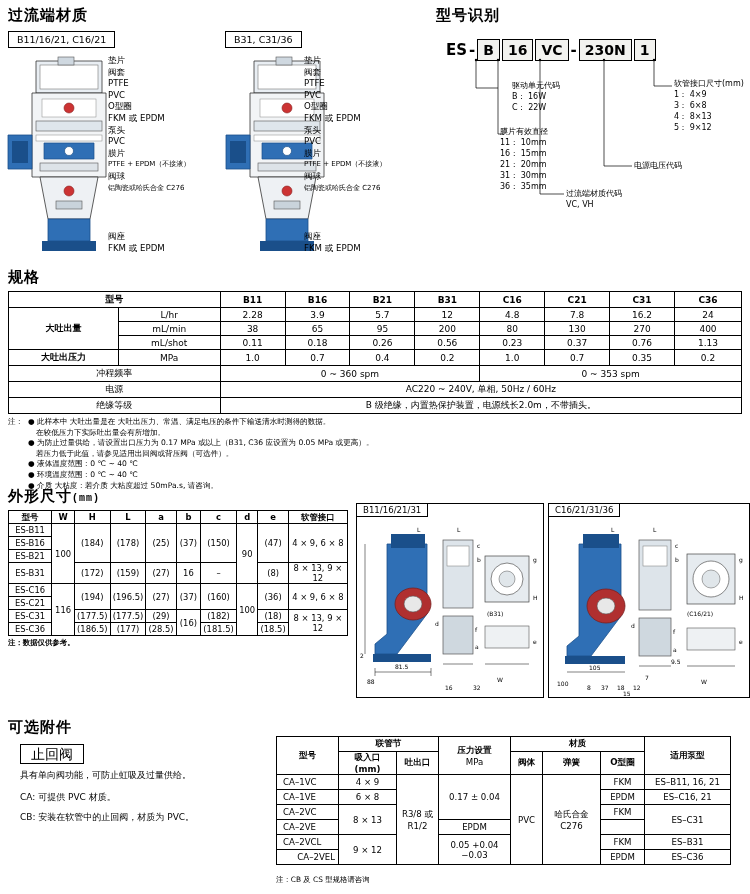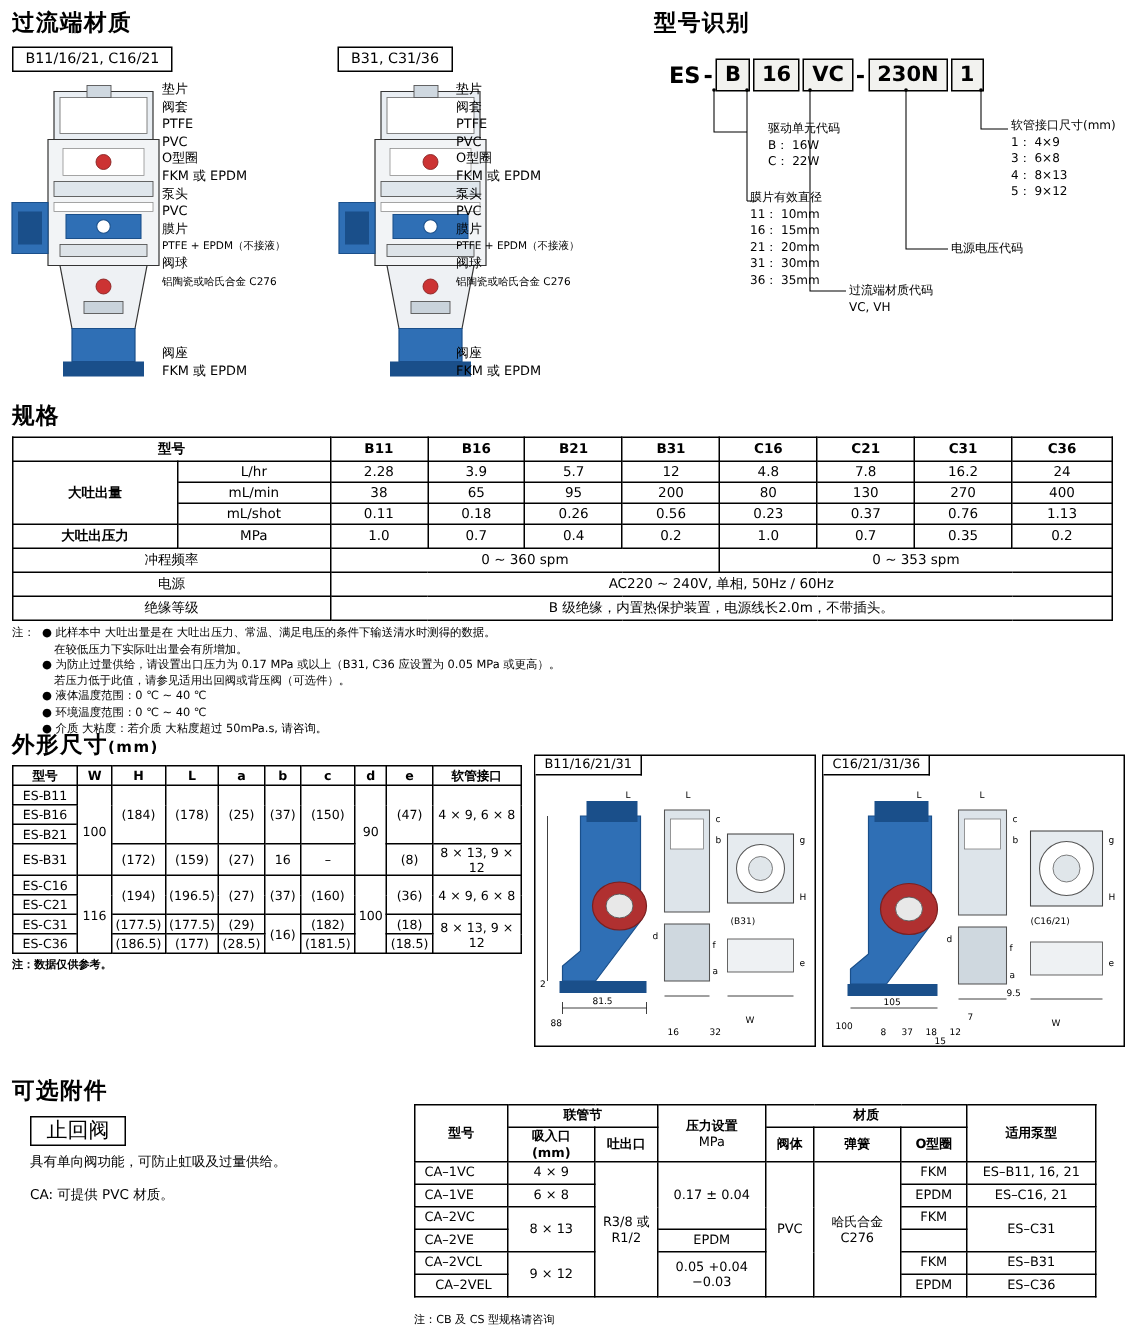--- a/index.html
+++ b/index.html
@@ -16,21 +16,21 @@
   }
   .page { position: relative; width: 750px; height: 894px; }
 
   
   .sec-title {
     font-size: 15px;
     font-weight: bold;
     color: #000;
     letter-spacing: 1px;
   }
-  .sec-title .unit { font-size: 10px; font-weight: bold; }
+  .sec-title .unit { font-size: 10px; font-weight: bold; font-family: Liberation Mono, monospace; }
 
   
   table { border-collapse: collapse; }
   .tbl td, .tbl th {
     border: 1px solid #000;
     text-align: center;
     vertical-align: middle;
     font-size: 9px;
     padding: 1px 2px;
     font-weight: normal;
@@ -545,20 +545,21 @@
     </div>
   </div>
 
   <div id="acc-section">
     <div class="sec-title">可选附件</div>
 
     <div class="acc-left">
       <div class="hd">止回阀</div>
       <div>具有单向阀功能，可防止虹吸及过量供给。</div>
       <div style="margin-top:8px">CA: 可提供 PVC 材质。</div>
+      <div style="margin-top:6px">CB: 安装在软管中的止回阀，材质为 PVC。</div>
     </div>
 
     <table class="tbl" id="acc-table">
       <colgroup>
         <col style="width:62px">
           <col style="width:58px">
           <col style="width:42px">
         <col style="width:72px">
           <col style="width:32px">
           <col style="width:58px">
@@ -611,21 +612,21 @@
         <td>EPDM</td>
       </tr>
       <tr>
         <td style="text-align:left;padding-left:6px">CA–2VCL</td>
         <td rowspan="2">9 × 12</td>
         <td rowspan="2">0.05 +0.04 −0.03</td>
         <td>FKM</td>
         <td>ES–B31</td>
       </tr>
       <tr>
-        <td style="text-align:center;padding-left:6px">CA–2VEL</td>
+        <td style="text-align:right;padding-left:6px">CA–2VEL</td>
         <td>EPDM</td>
         <td>ES–C36</td>
       </tr>
     </tbody>
       </table>
 
     <div class="tiny-right" style="position:absolute; left:268px; top:157px; width:454px;">注：CB 及 CS 型规格请咨询</div>
   </div>
 
 </div>

